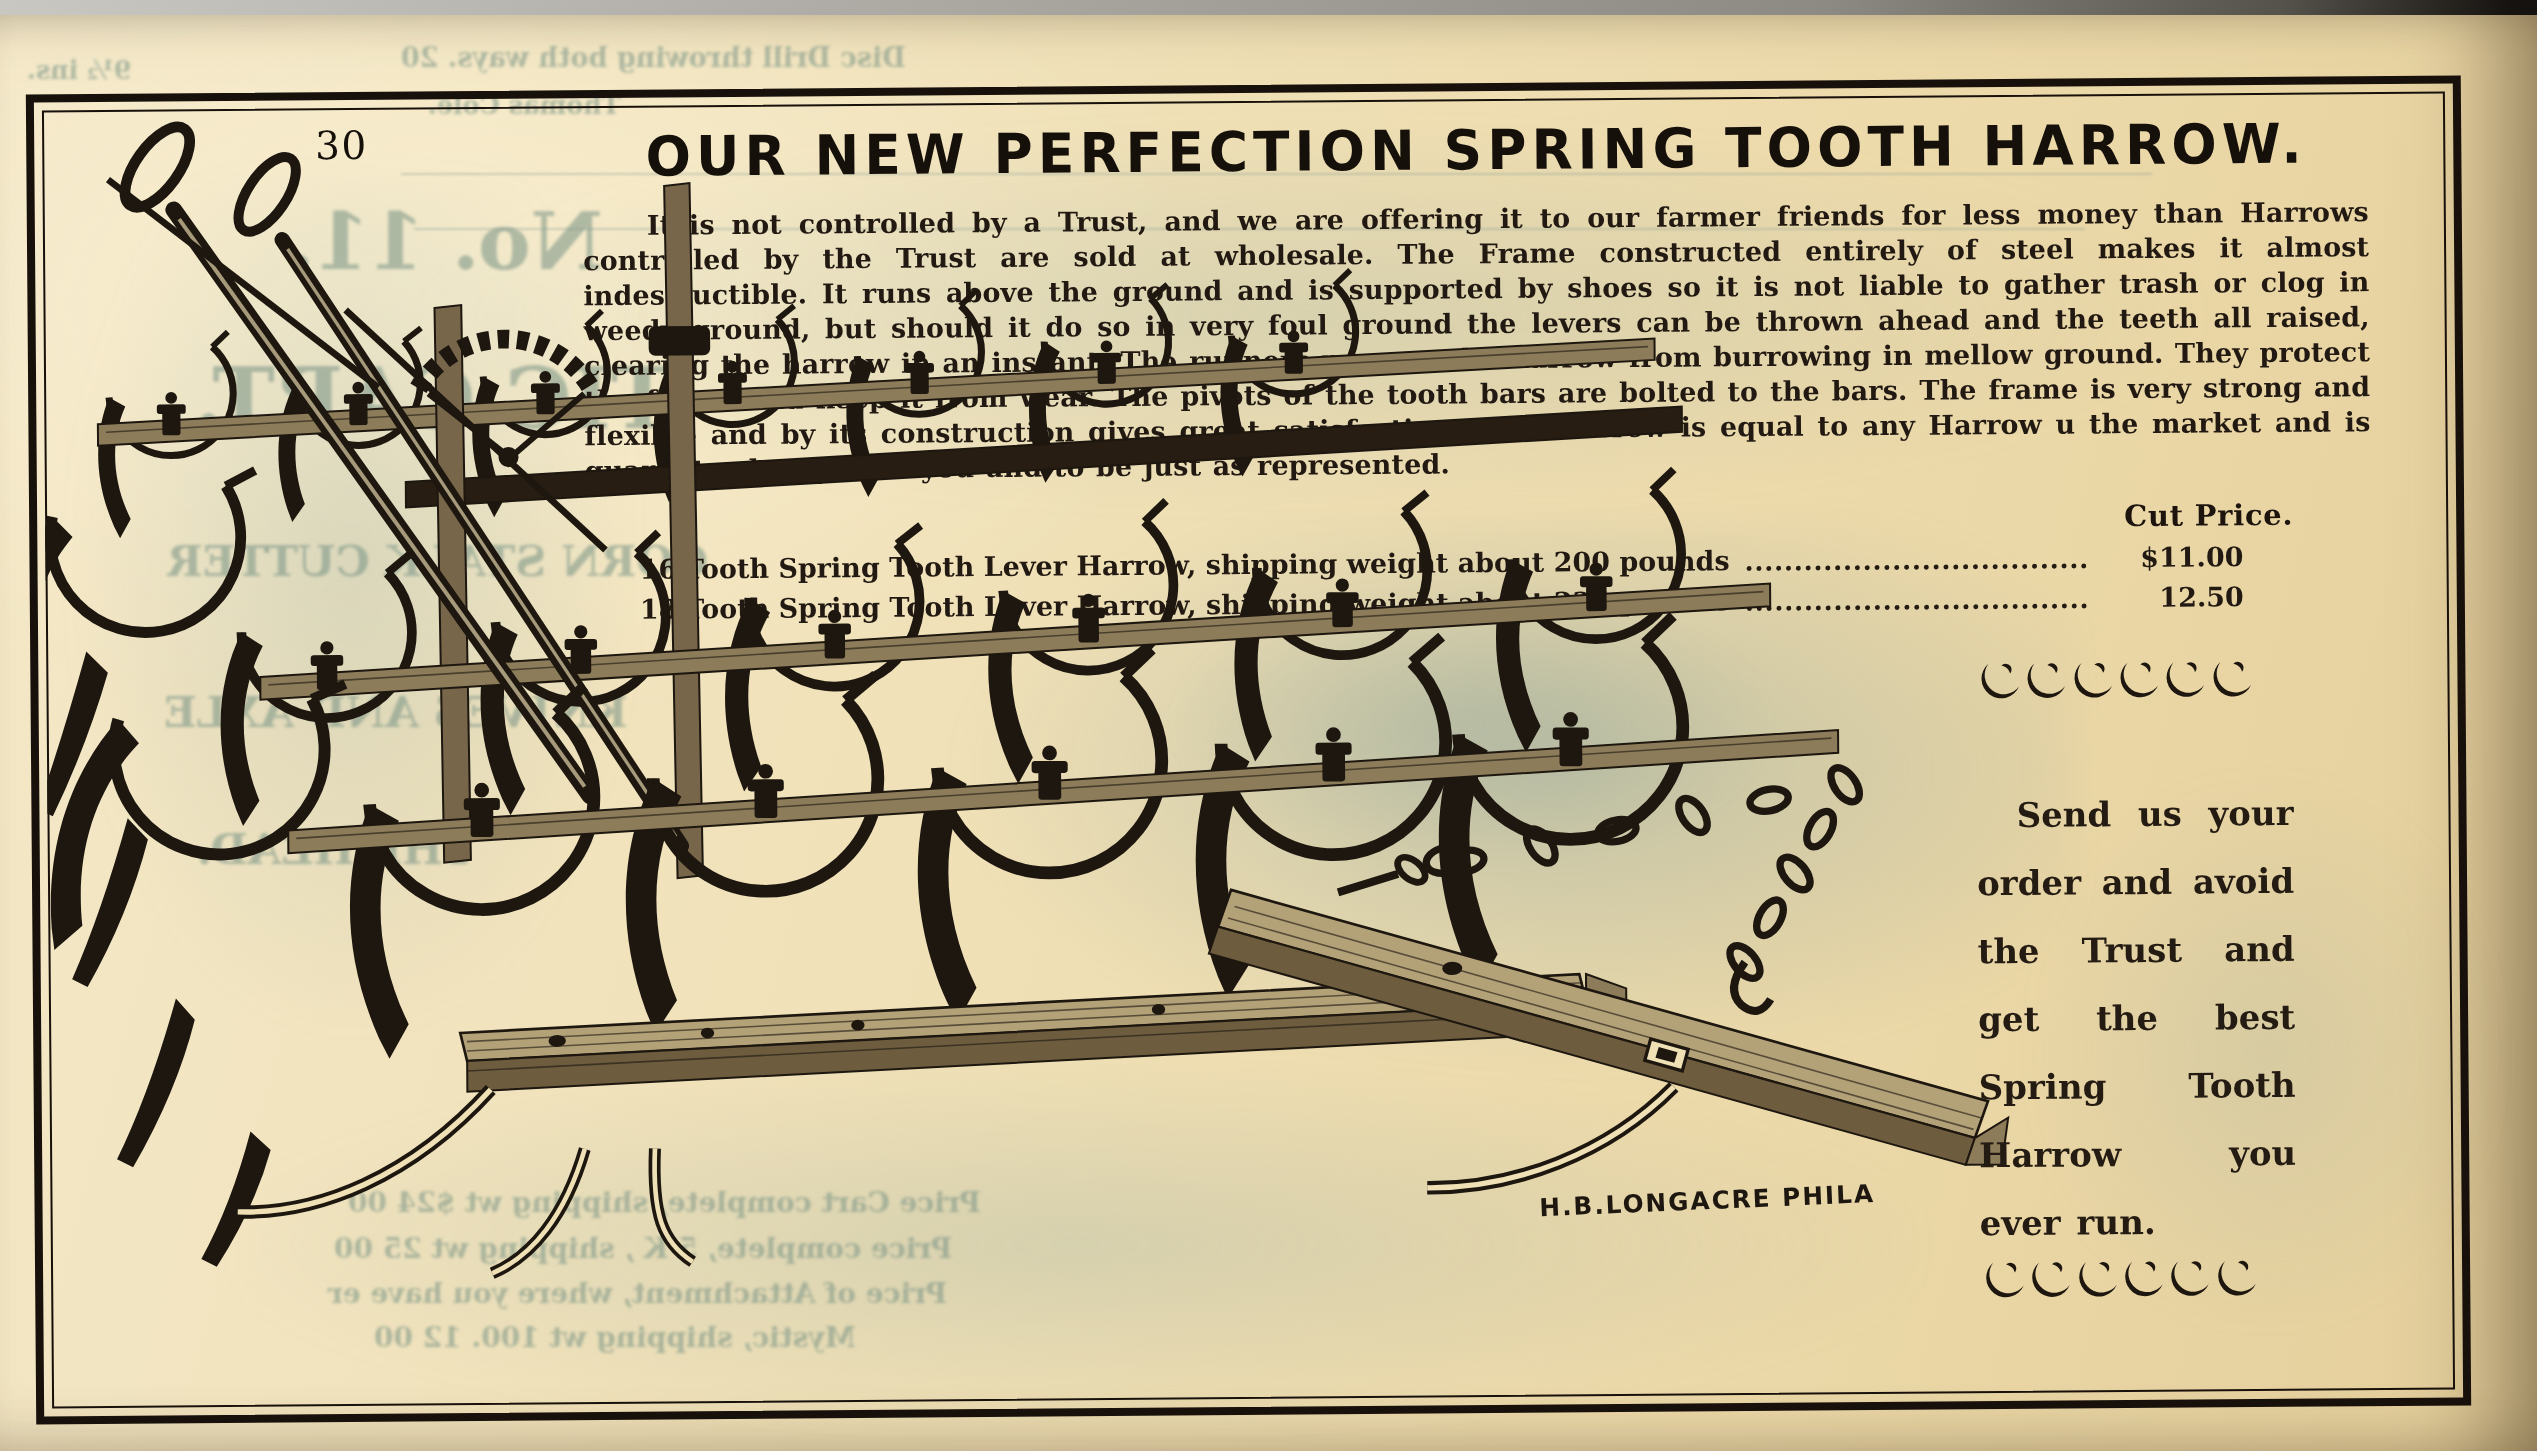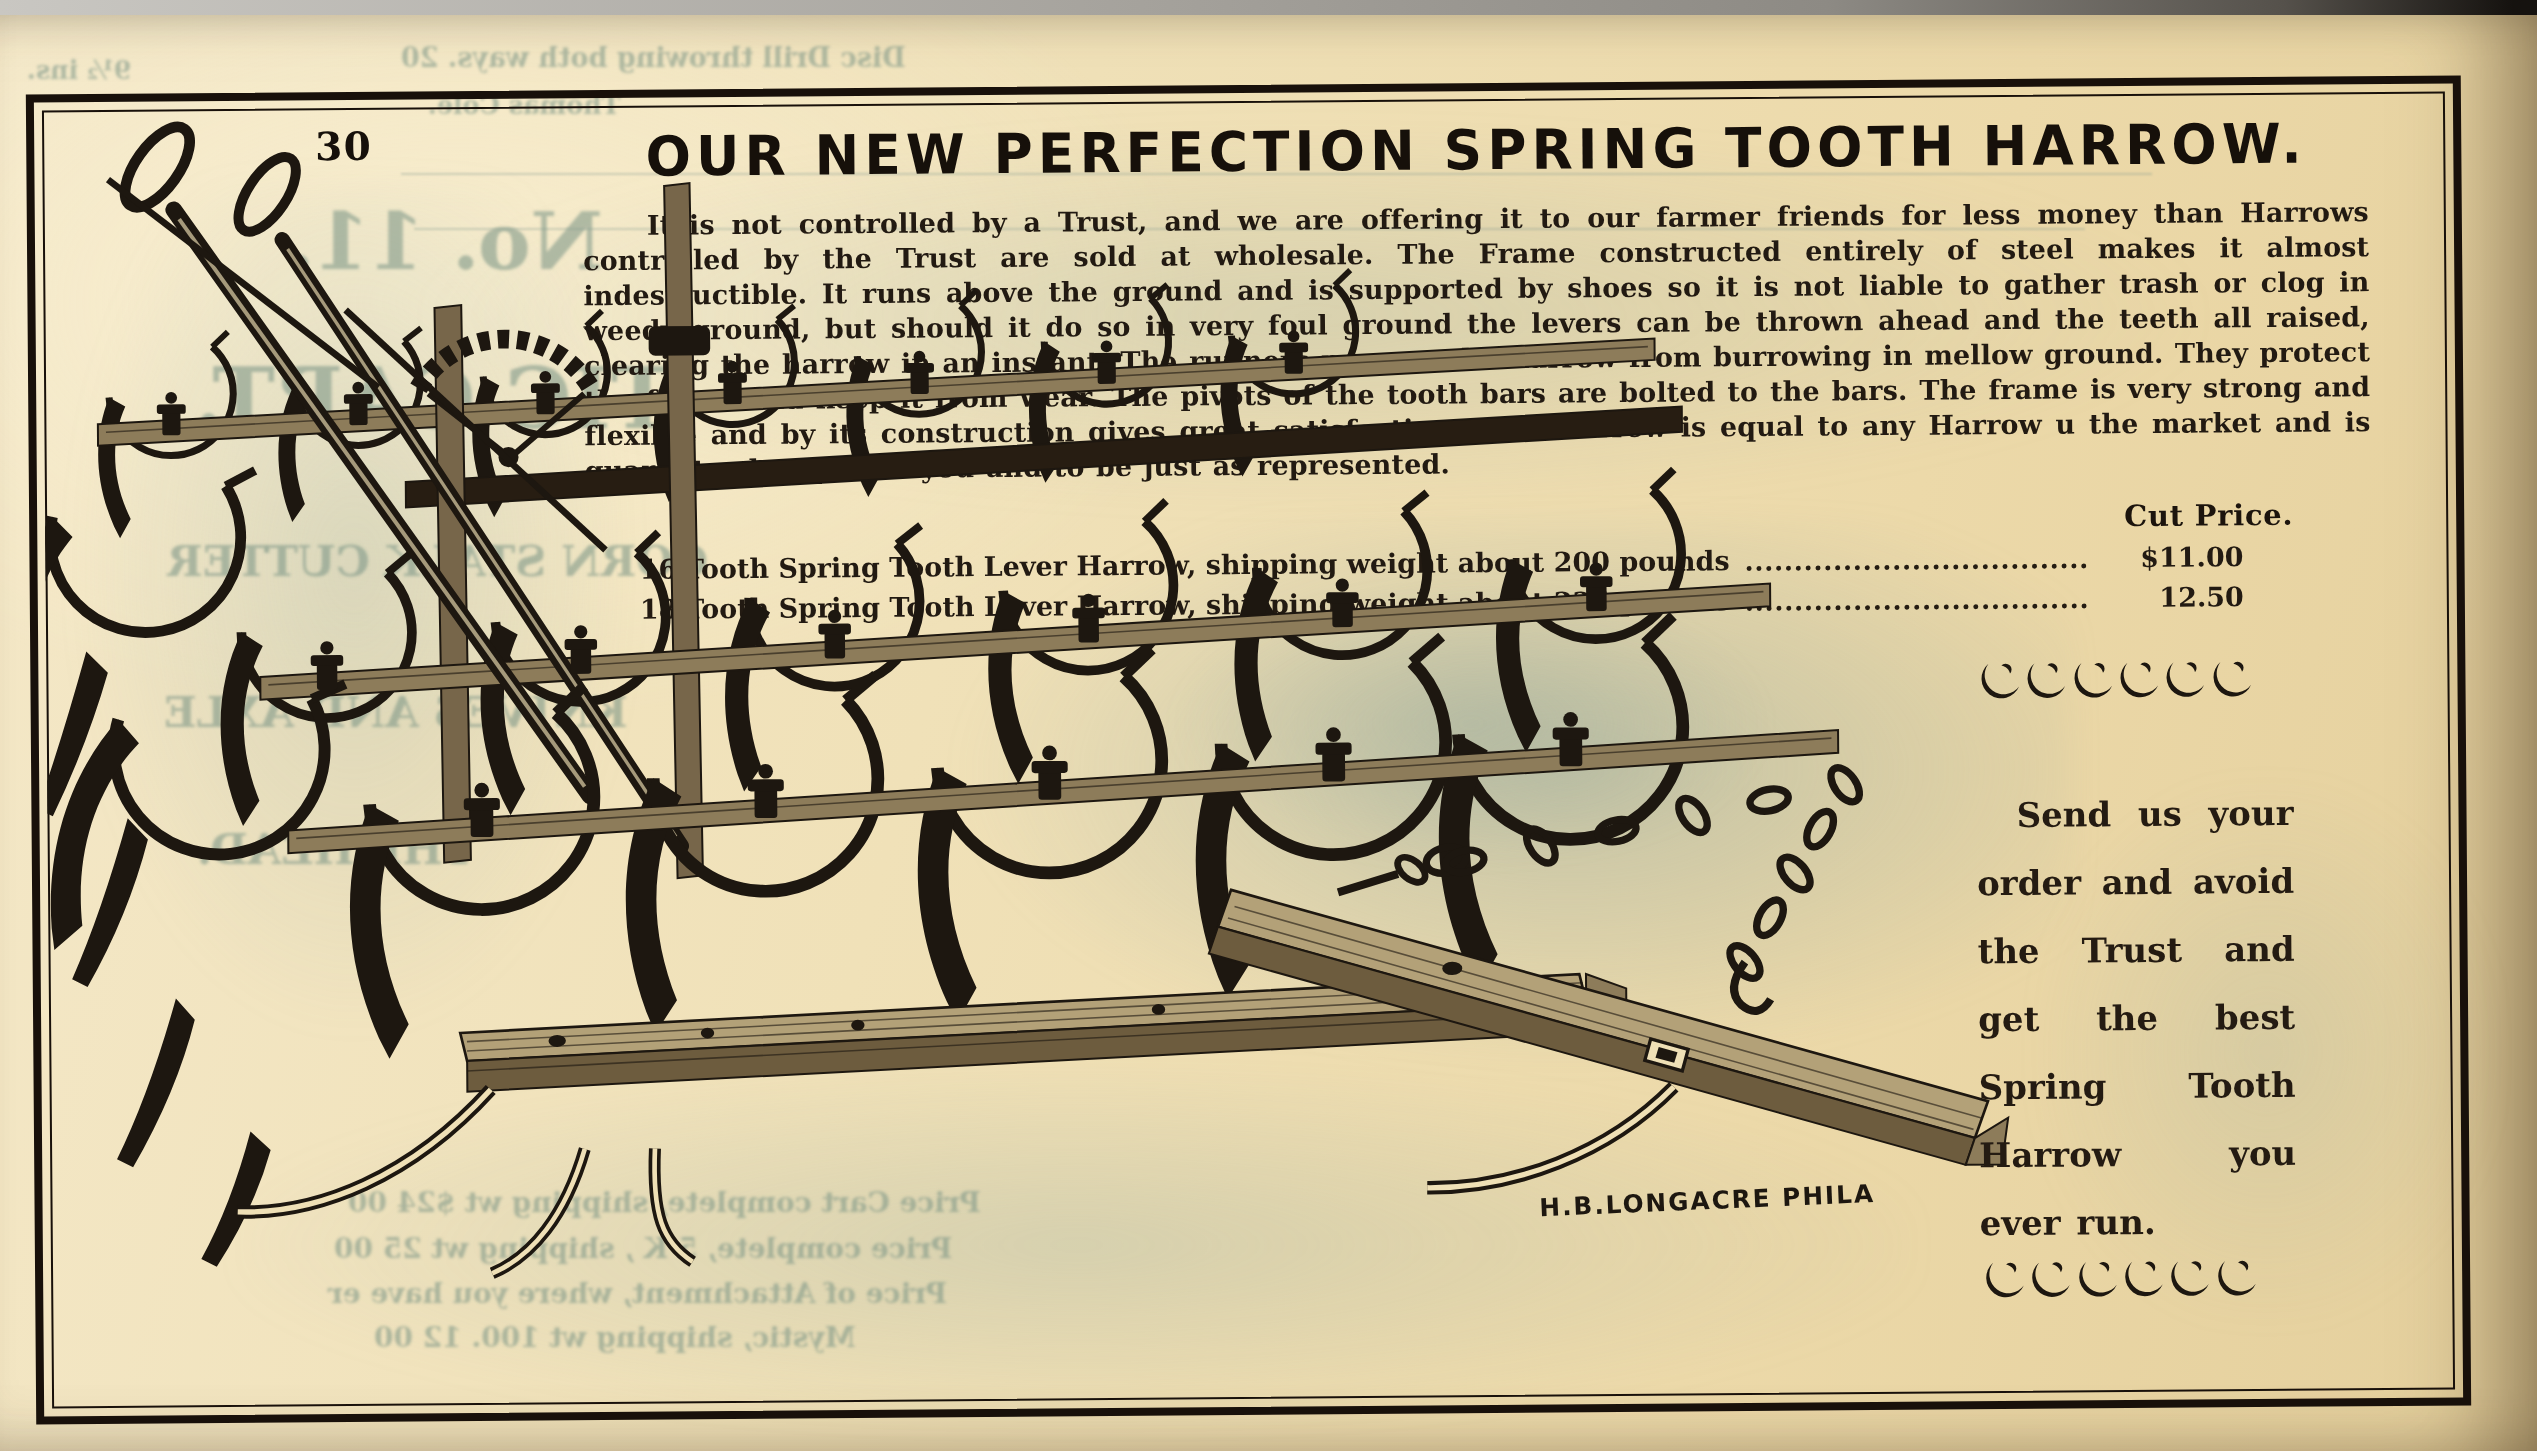--- a/index.html
+++ b/index.html
@@ -51,21 +51,21 @@
 
   
   .sheet{
     position:absolute;left:27px;top:66px;width:2443px;height:1338px;
     transform:rotate(-0.45deg);transform-origin:50% 50%;
   }
   .frame-outer{position:absolute;inset:4px;border:8.7px solid #18100a;}
   .frame-inner{position:absolute;inset:20px;border:2.7px solid #18100a;}
   .page-number{
     position:absolute;left:293px;top:35px;
-    font-size:39px;font-weight:700;letter-spacing:1.3px;color:#16100a;
+    font-size:39px;font-weight:400;letter-spacing:1.3px;color:#16100a;
   }
   .headline{
     position:absolute;left:555px;top:39px;width:1798px;
     text-align:center;font-family:"DejaVu Sans", sans-serif;
     font-weight:bold;font-size:55px;letter-spacing:5.3px;color:#16100a;
     transform:scaleX(.97);transform-origin:center;white-space:nowrap;
   }
   .lead-par{
     position:absolute;left:560px;top:122px;width:1786px;
     font-size:27px;line-height:35px;font-weight:700;color:#221a12;

